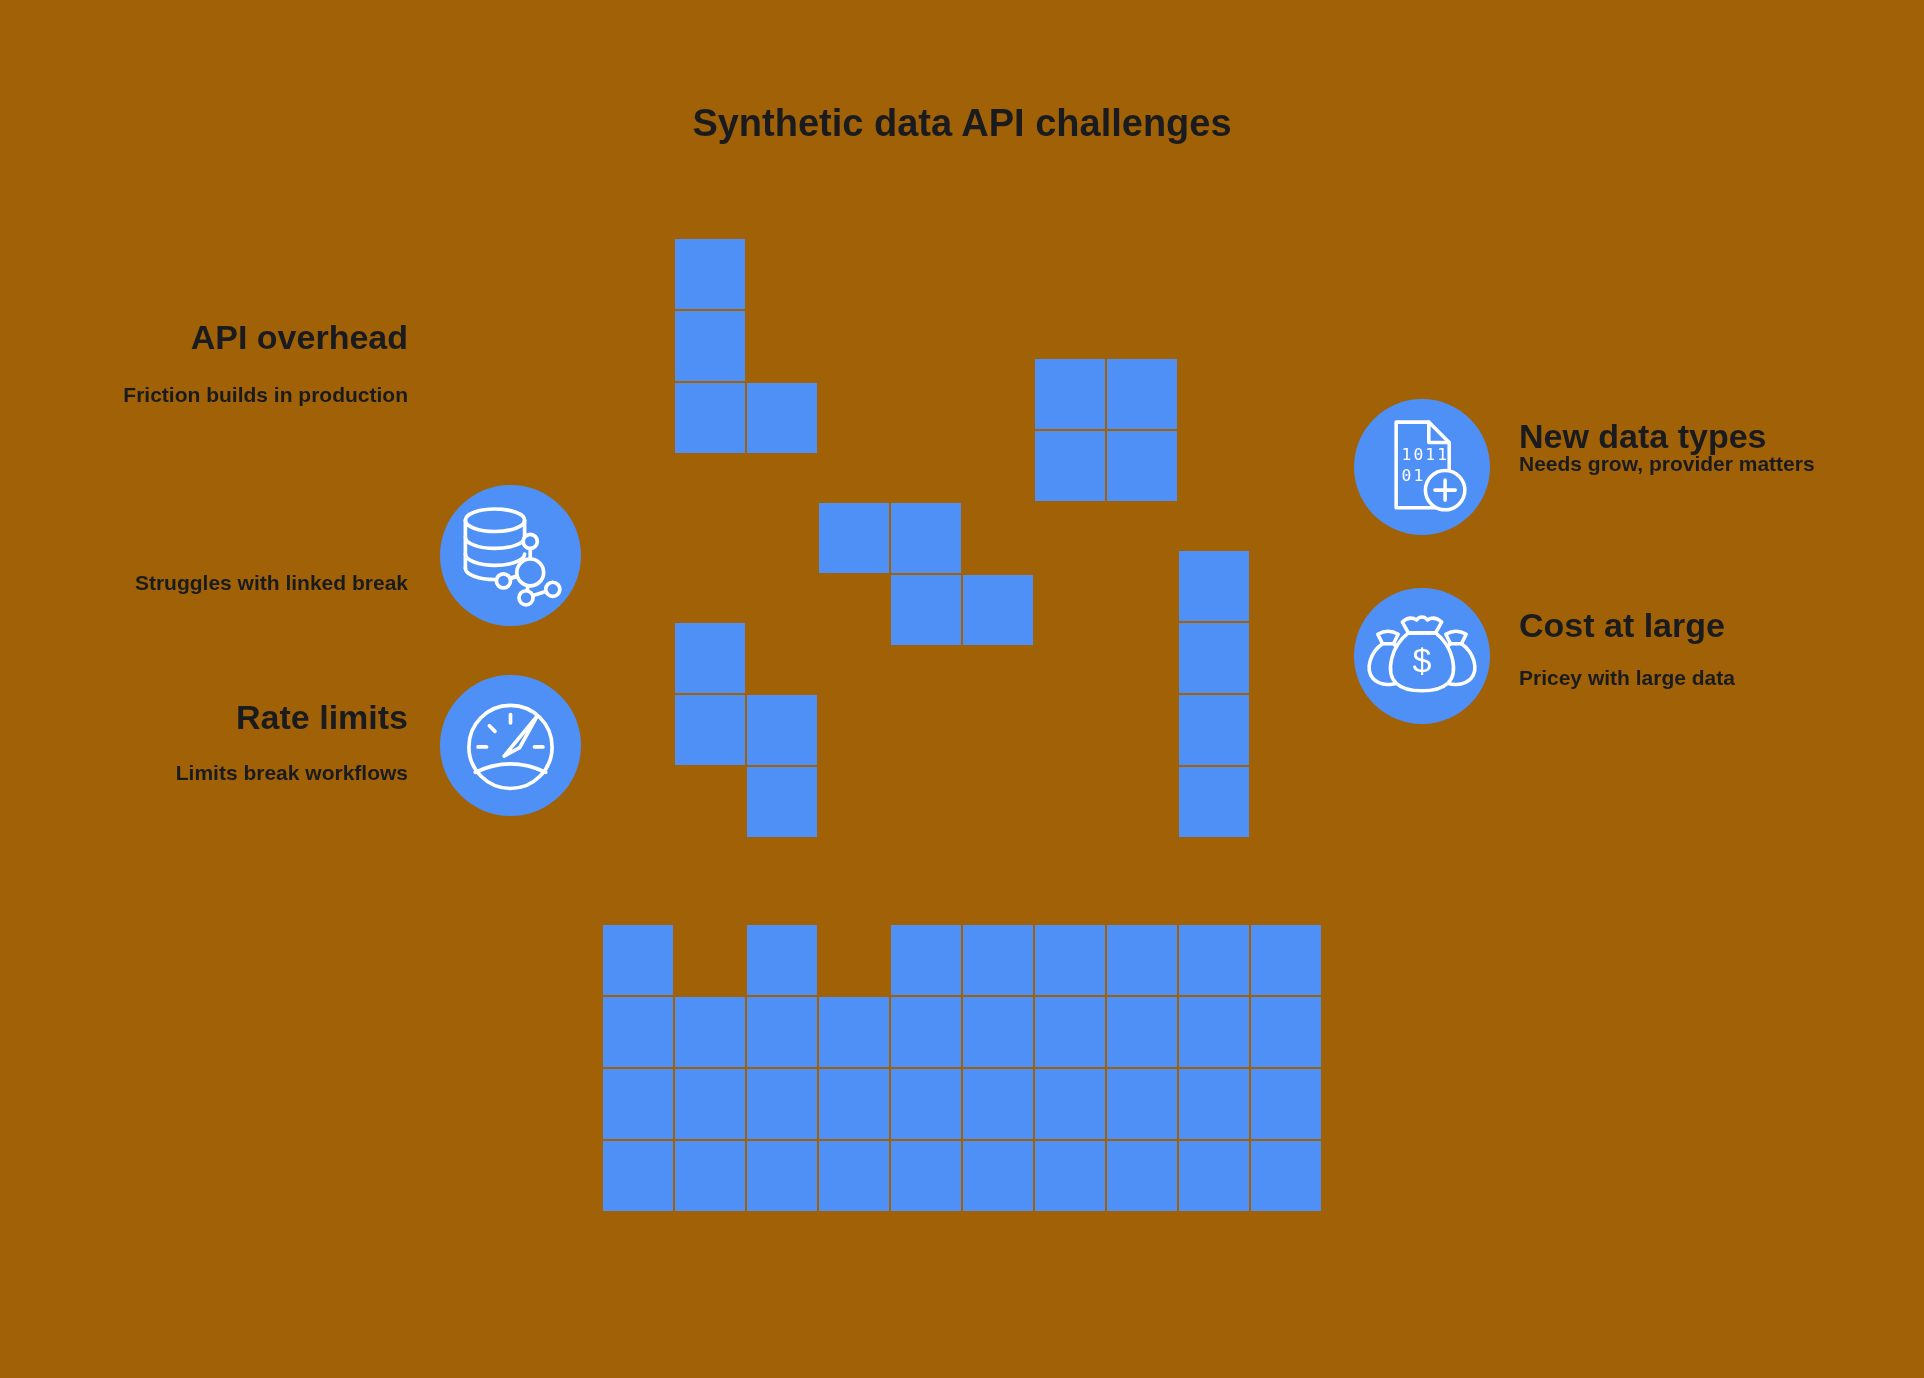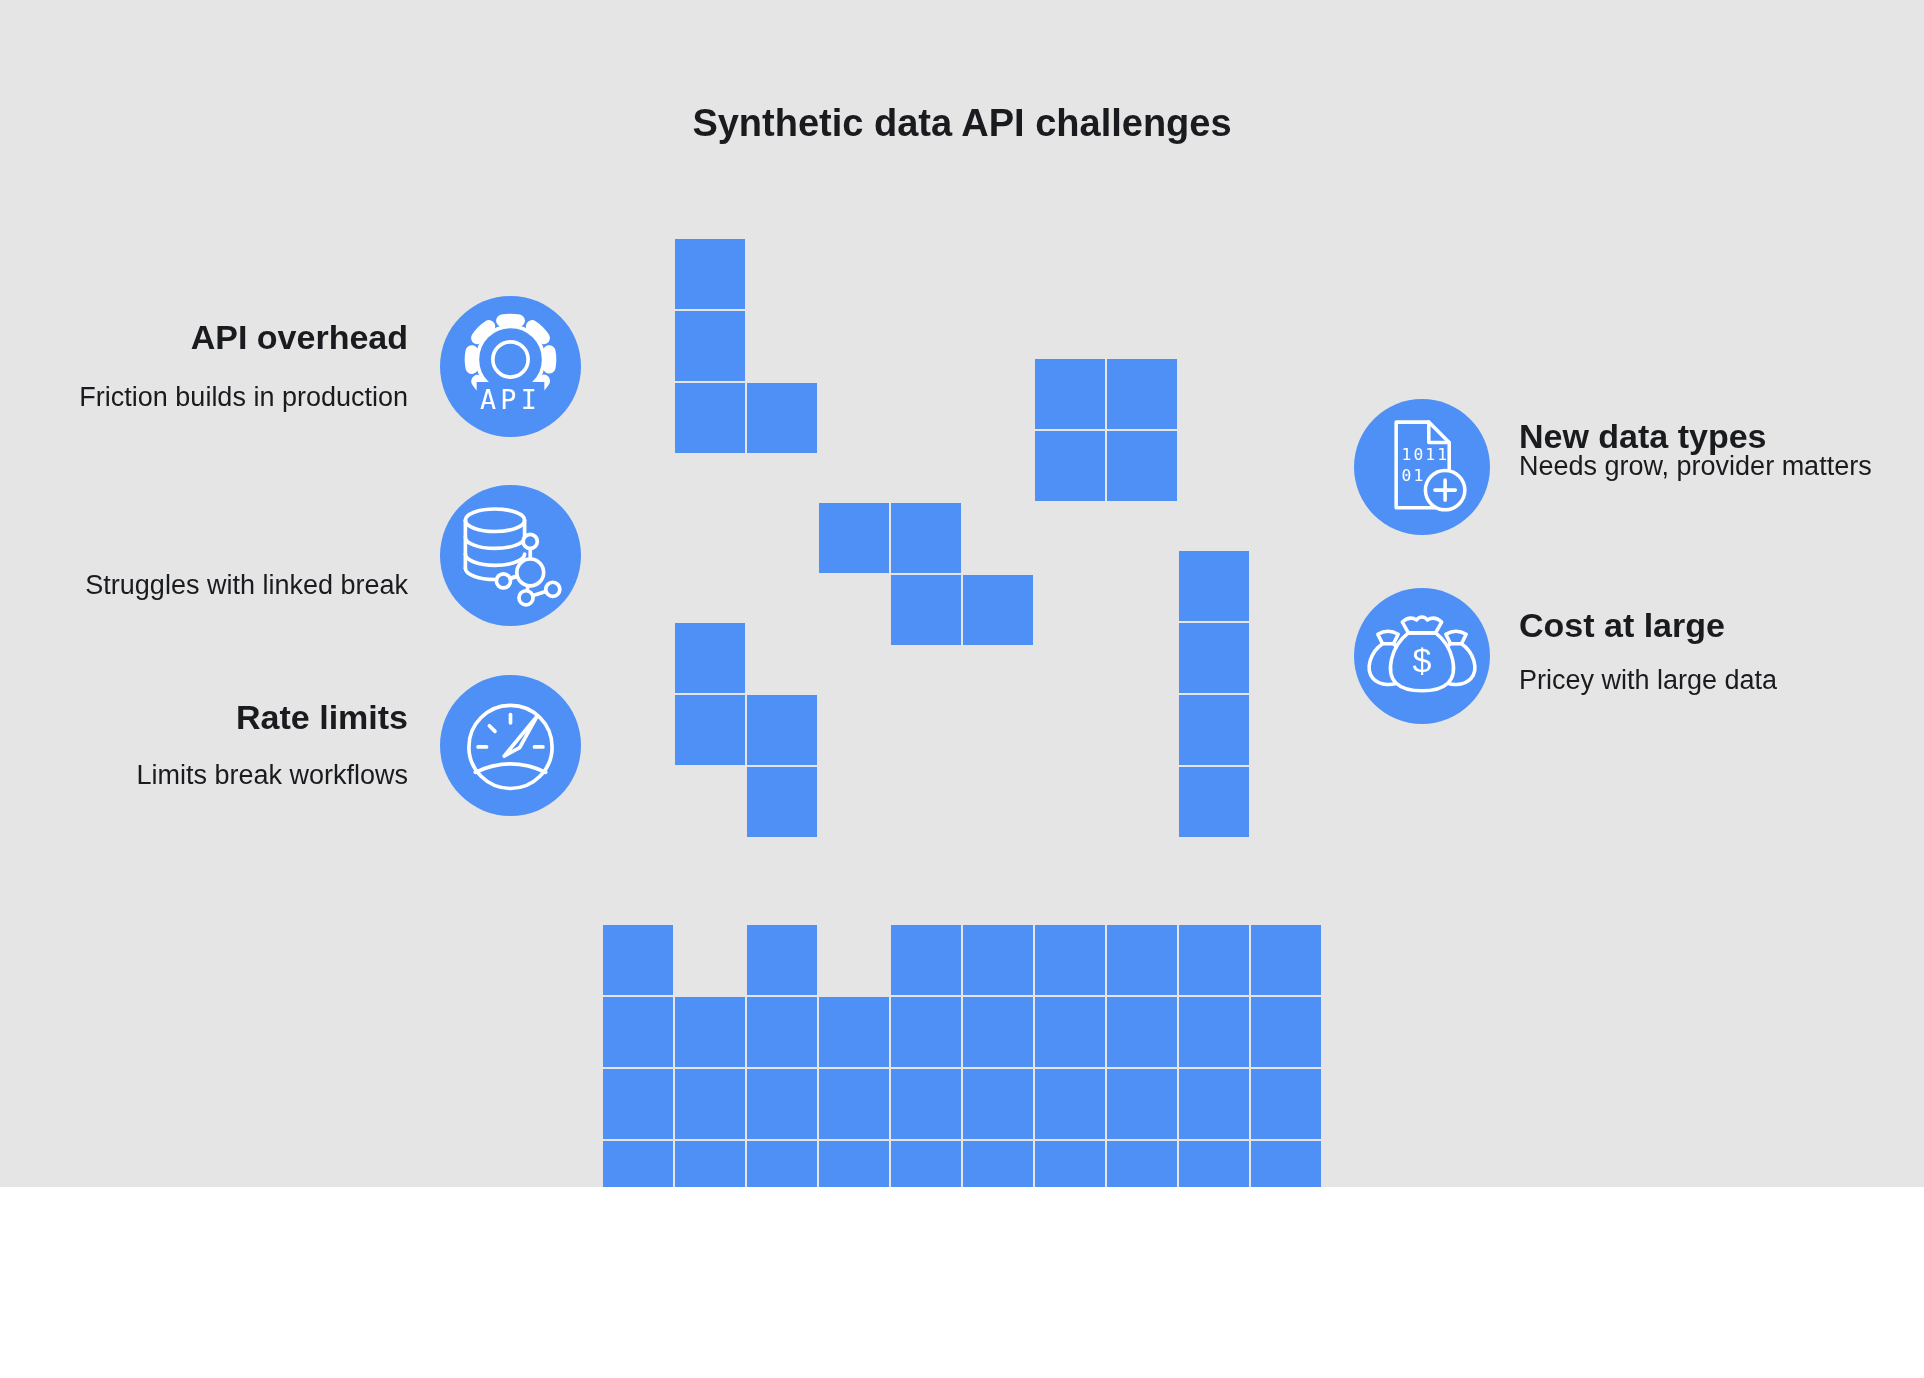--- a/index.html
+++ b/index.html
@@ -1,21 +1,21 @@
 <!DOCTYPE html>
 <html><head>
 <meta charset="utf-8">
 <style>
   html,body{margin:0;padding:0;background:#fff;}
-  .canvas{position:relative;width:1924px;height:1187px;background:#e5e5e5;overflow:hidden;
+  .canvas{position:relative;width:1924px;height:1378px;background:#a16207;overflow:hidden;
           font-family:"Liberation Sans",sans-serif;color:var(--ink,#1a1b1e);}
   .page-title{position:absolute;left:0;right:0;top:102px;text-align:center;
               font-size:38px;font-weight:700;letter-spacing:0;}
   .t{position:absolute;font-size:34px;font-weight:700;line-height:1;white-space:nowrap;}
-  .s{position:absolute;font-size:27px;font-weight:400;line-height:1;white-space:nowrap;}
+  .s{position:absolute;font-size:21px;font-weight:700;line-height:1;white-space:nowrap;}
   .right-pin{right:1516px;text-align:right;}
   .left-pin{left:1519px;text-align:left;}
   .icon-circle{position:absolute;border-radius:50%;}
   .icon-circle svg{position:absolute;inset:0;width:100%;height:100%;}
   .ic path,.ic circle,.ic ellipse,.ic line{stroke:#fff;stroke-width:2.6;fill:none;
       stroke-linecap:round;stroke-linejoin:round;}
   .ic .fill{fill:currentColor;}
   .ic text{fill:#fff;stroke:none;}
   .ic .mono{font-family:"DejaVu Sans Mono",monospace;}
   .cell{position:absolute;}
@@ -83,29 +83,20 @@
       <div class="cell" style="left: 891px; top: 1141px; width: 70px; height: 70px; background: rgb(79, 144, 246);"></div>
       <div class="cell" style="left: 963px; top: 1141px; width: 70px; height: 70px; background: rgb(79, 144, 246);"></div>
       <div class="cell" style="left: 1035px; top: 1141px; width: 70px; height: 70px; background: rgb(79, 144, 246);"></div>
       <div class="cell" style="left: 1107px; top: 1141px; width: 70px; height: 70px; background: rgb(79, 144, 246);"></div>
       <div class="cell" style="left: 1179px; top: 1141px; width: 70px; height: 70px; background: rgb(79, 144, 246);"></div>
       <div class="cell" style="left: 1251px; top: 1141px; width: 70px; height: 70px; background: rgb(79, 144, 246);"></div>
     </div>
 
   <div class="t right-pin" style="top:320px">API overhead</div>
   <div class="s right-pin" style="top:384px">Friction builds in production</div>
-  <div class="icon-circle" style="left: 440px; top: 296px; width: 141px; height: 141px; background: rgb(79, 144, 246); color: rgb(79, 144, 246);">
-    <svg class="ic" viewBox="0 0 100 100">
-      <circle cx="50" cy="45" r="28" style="stroke-width:9" stroke-dasharray="11.5 10.5" stroke-dashoffset="6"></circle>
-      <circle cx="50" cy="45" r="23.5"></circle>
-      <circle cx="50" cy="45" r="12.5"></circle>
-      <rect class="fill" x="26" y="61" width="48" height="26"></rect>
-      <text class="mono" x="50" y="80" font-size="19" letter-spacing="3" text-anchor="middle">API</text>
-    </svg>
-  </div>
 
   <div class="s right-pin" style="top:572px">Struggles with linked break</div>
   <div class="icon-circle" style="left: 440px; top: 485px; width: 141px; height: 141px; background: rgb(79, 144, 246); color: rgb(79, 144, 246);">
     <svg class="ic" viewBox="0 0 100 100">
       <ellipse cx="39" cy="25" rx="21" ry="8"></ellipse>
       <path d="M18,25 V59"></path>
       <path d="M60,25 V42"></path>
       <path d="M18,37 a21,8 0 0 0 42,0"></path>
       <path d="M18,49 a21,8 0 0 0 42,0"></path>
       <path d="M18,59 a21,8 0 0 0 42,0"></path>

